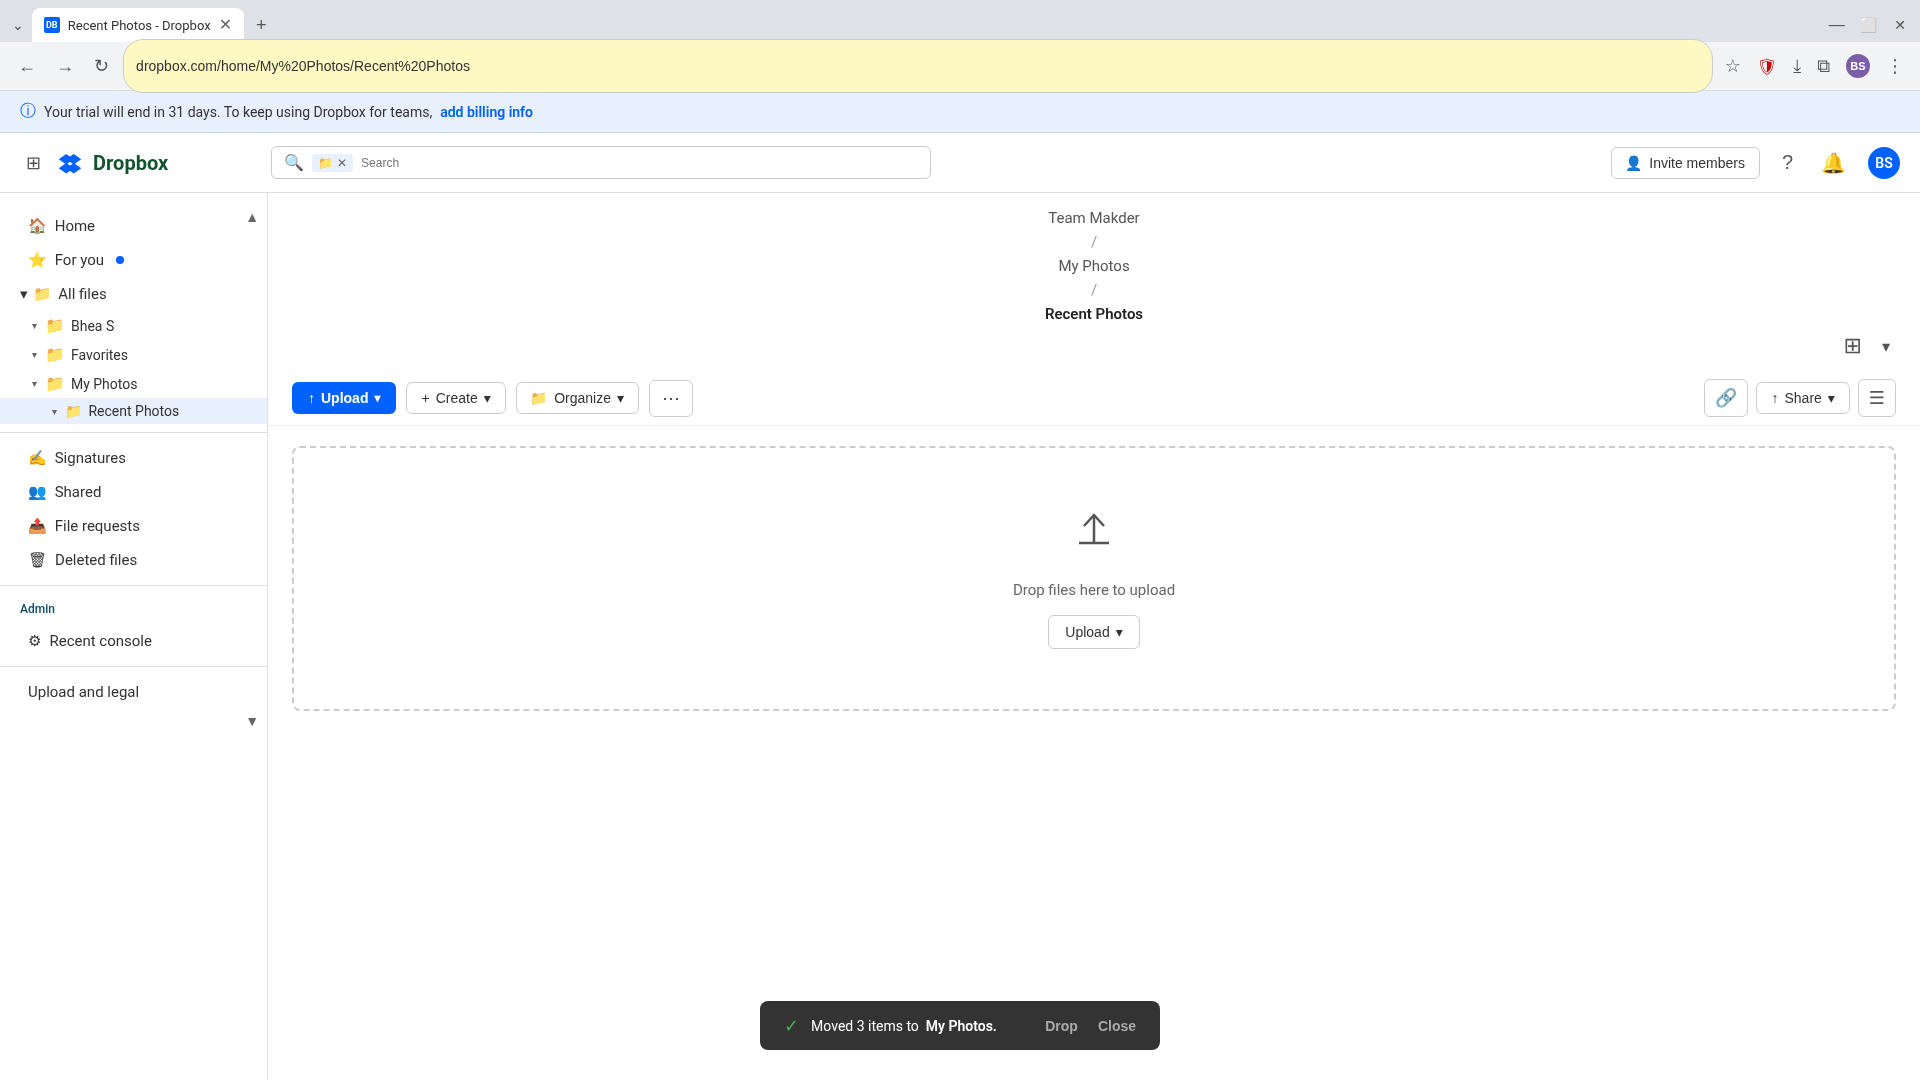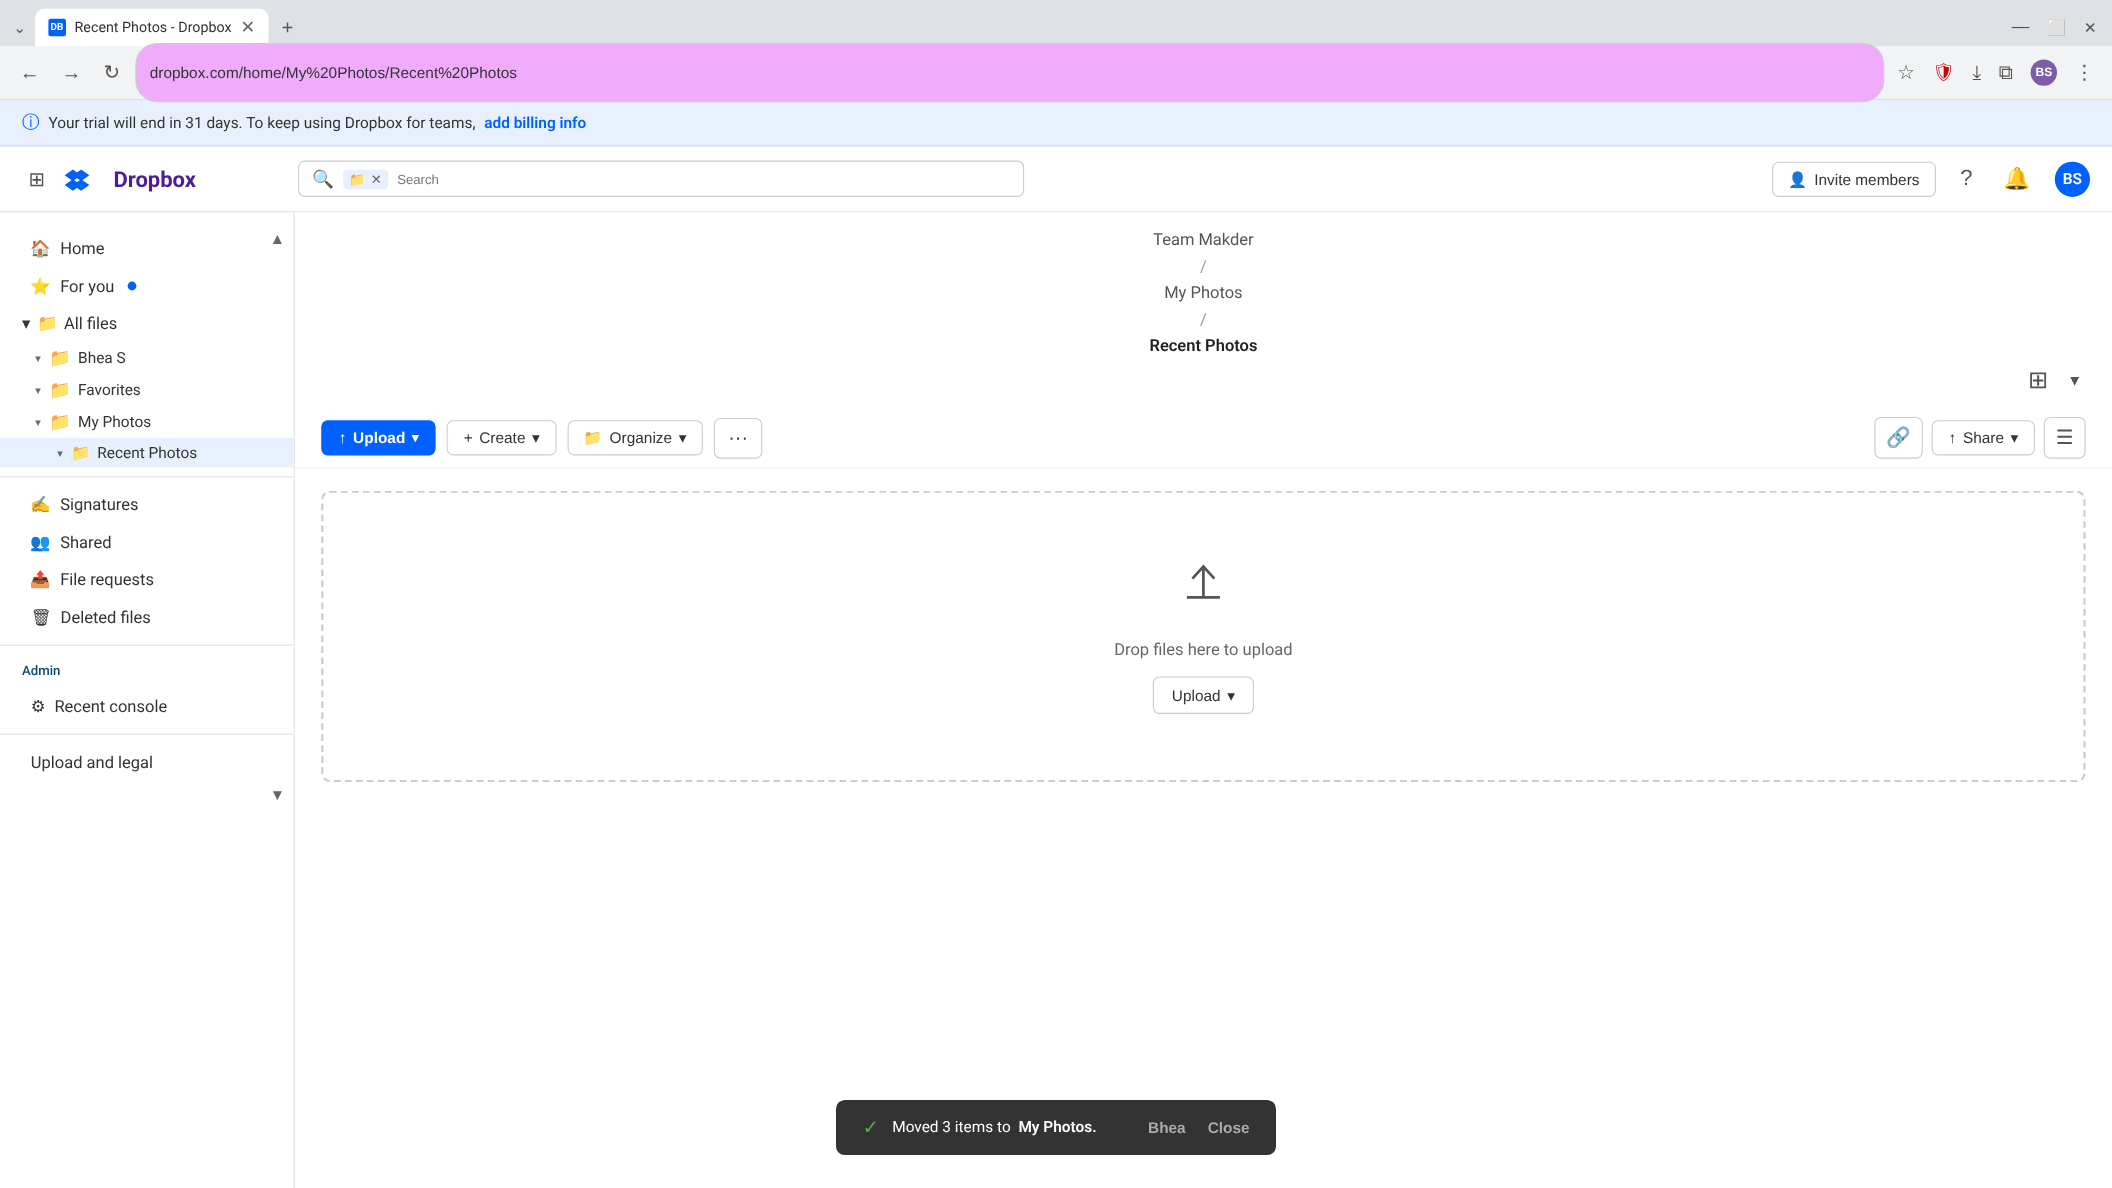--- a/index.html
+++ b/index.html
@@ -10,33 +10,33 @@
     .tab-bar { display: flex; align-items: center; padding: 8px 8px 0; gap: 4px; background: #dee1e6; height: 42px; }
     .tab-group-btn { background: none; border: none; cursor: pointer; padding: 4px; color: #555; font-size: 14px; }
     .tab { display: flex; align-items: center; gap: 8px; background: #fff; border-radius: 8px 8px 0 0; padding: 8px 12px; min-width: 200px; height: 34px; font-size: 13px; color: #333; }
     .tab-favicon { width: 16px; height: 16px; background: #0061ff; border-radius: 2px; display: flex; align-items: center; justify-content: center; color: white; font-size: 9px; font-weight: bold; }
     .tab-title { flex: 1; }
     .tab-close { cursor: pointer; color: #666; font-size: 16px; line-height: 1; }
     .new-tab-btn { background: none; border: none; cursor: pointer; font-size: 18px; color: #555; padding: 4px 8px; }
 
     .address-bar { display: flex; align-items: center; padding: 6px 12px; gap: 8px; background: #f1f3f4; height: 48px; }
     .nav-btn { background: none; border: none; cursor: pointer; color: #555; font-size: 18px; padding: 4px 6px; border-radius: 50%; }
-    .address-input { flex: 1; padding: 18px 12px; border: 1px solid #ccc; border-radius: 20px; font-size: 14px; color: #333; background: #f0abfc; outline: none; }
+    .address-input { flex: 1; padding: 18px 12px; border: 1px solid #ccc; border-radius: 20px; font-size: 14px; color: #333; background: #fef9c3; outline: none; }
     .address-actions { display: flex; align-items: center; gap: 8px; }
     .addr-icon-btn { background: none; border: none; cursor: pointer; color: #555; font-size: 18px; padding: 4px; }
 
     
     .trial-banner { background: #e8f0fe; padding: 10px 20px; font-size: 14px; color: #333; display: flex; align-items: center; gap: 8px; border-bottom: 1px solid #c5d3f5; }
     .trial-banner-icon { color: #0061ff; font-size: 16px; }
     .trial-link { color: #0061ff; font-weight: 600; cursor: pointer; text-decoration: none; }
 
     
     .app { display: flex; flex-direction: column; height: calc(1080px - 90px); }
     .app-header { display: flex; align-items: center; padding: 0 20px; height: 60px; border-bottom: 1px solid #e0e0e0; gap: 16px; }
-    .app-logo { display: flex; align-items: center; gap: 18px; color: #4c1d95; font-weight: 700; font-size: 20px; min-width: 200px; }
+    .app-logo { display: flex; align-items: center; gap: 8px; color: #14532d; font-weight: 700; font-size: 20px; min-width: 200px; }
     .logo-icon { width: 30px; height: 30px; }
     .search-bar { flex: 1; max-width: 660px; display: flex; align-items: center; border: 1px solid #ccc; border-radius: 6px; padding: 6px 12px; gap: 8px; background: #fff; }
     .search-bar input { flex: 1; border: none; outline: none; font-size: 14px; color: #333; }
     .search-icon { color: #666; font-size: 16px; }
     .filter-badge { background: #e8f0fe; border-radius: 4px; padding: 2px 6px; display: flex; align-items: center; gap: 4px; font-size: 12px; color: #0061ff; }
     .filter-x { cursor: pointer; color: #666; }
     .header-actions { display: flex; align-items: center; gap: 16px; margin-left: auto; }
     .invite-btn { display: flex; align-items: center; gap: 6px; border: 1px solid #ccc; border-radius: 6px; padding: 7px 14px; font-size: 14px; cursor: pointer; background: #fff; color: #333; }
     .icon-btn { background: none; border: none; cursor: pointer; color: #555; font-size: 20px; padding: 4px 6px; }
     .avatar { width: 32px; height: 32px; border-radius: 50%; background: #0061ff; color: white; font-size: 14px; font-weight: 600; display: flex; align-items: center; justify-content: center; cursor: pointer; }
@@ -311,15 +311,15 @@
     </div>
   </div>
 </div>
 
 <div class="toast">
   <span class="toast-check">✓</span>
   <span class="toast-message">
     <span>Moved 3 items to</span>
     &nbsp;<strong>My Photos.</strong>
   </span>
-  <button class="toast-btn">Bhea</button>
+  <button class="toast-btn">Drop</button>
   <button class="toast-close">Close</button>
 </div>
 
 </body></html>

